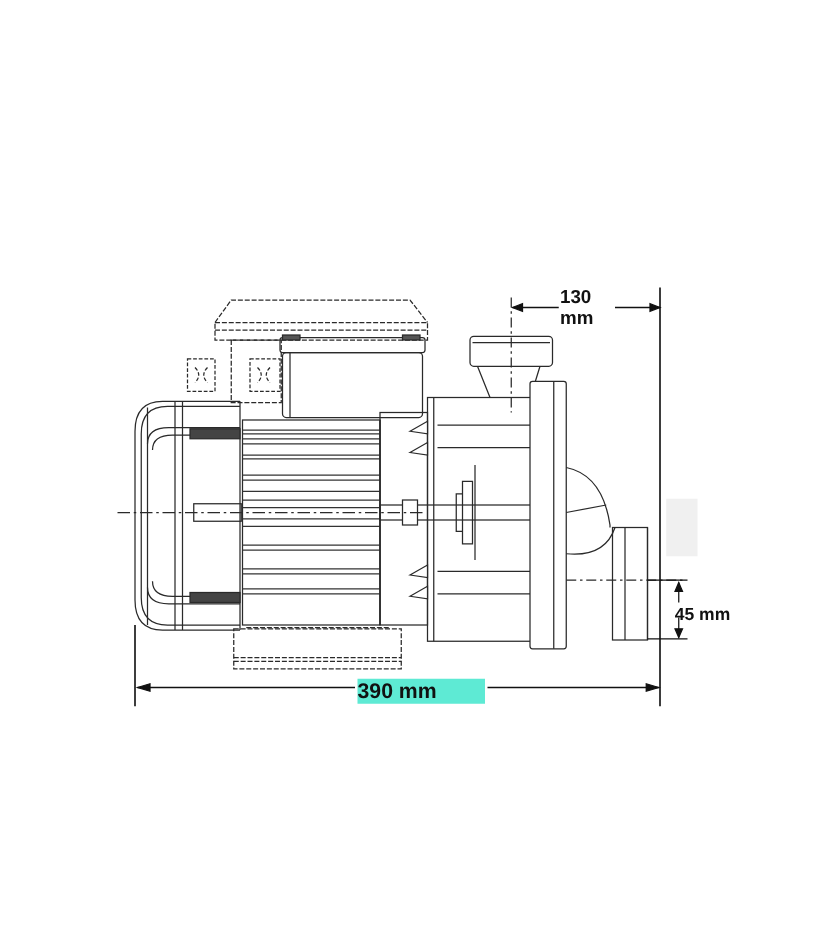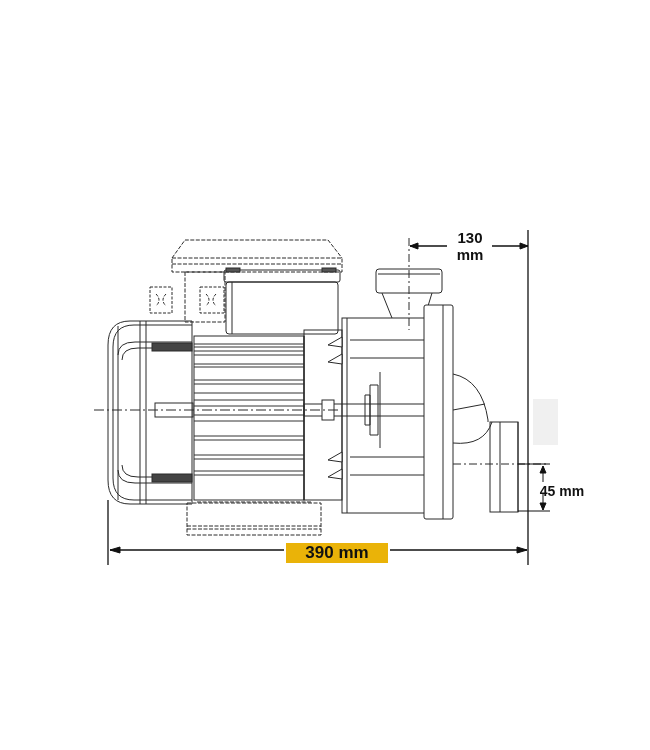--- a/index.html
+++ b/index.html
@@ -1,21 +1,21 @@
 <!DOCTYPE html>
 <html><head>
 <meta charset="utf-8">
 <style>
   html, body { margin: 0; padding: 0; background: #ffffff; }
   body { width: 650px; height: 750px; position: relative; overflow: hidden; font-family: "Liberation Sans", sans-serif; }
   #canvas { position: absolute; left: 0; top: 0; width: 650px; height: 750px; }
-  .dim-label { position: absolute; font-family: "Liberation Sans", sans-serif; font-weight: bold; color: #111; text-align: center; line-height: 1.15; }
+  .dim-label { position: absolute; font-family: "Liberation Sans", sans-serif; font-weight: bold; color: #111; line-height: 1.15; }
   .lbl-130 { left: 448px; top: 229px; width: 44px; font-size: 15px; }
   .lbl-45 { left: 532px; top: 483px; width: 60px; font-size: 14px; text-align: center; }
-  .lbl-390 { left: 286px; top: 543px; width: 102px; font-size: 17px; background: #eab308; }
+  .lbl-390 { left: 286px; top: 543px; width: 102px; font-size: 17px; background: #5eead4; }
   .gray-patch { position: absolute; left: 533px; top: 399px; width: 25px; height: 46px; background: #f0f0f0; }
 </style>
 </head>
 <body>
 
 <div class="gray-patch"></div>
 
 <svg id="canvas" viewBox="0 0 650 750" xmlns="http://www.w3.org/2000/svg" fill="none" stroke="#2a2a2a" stroke-width="1">
 
   <g>

